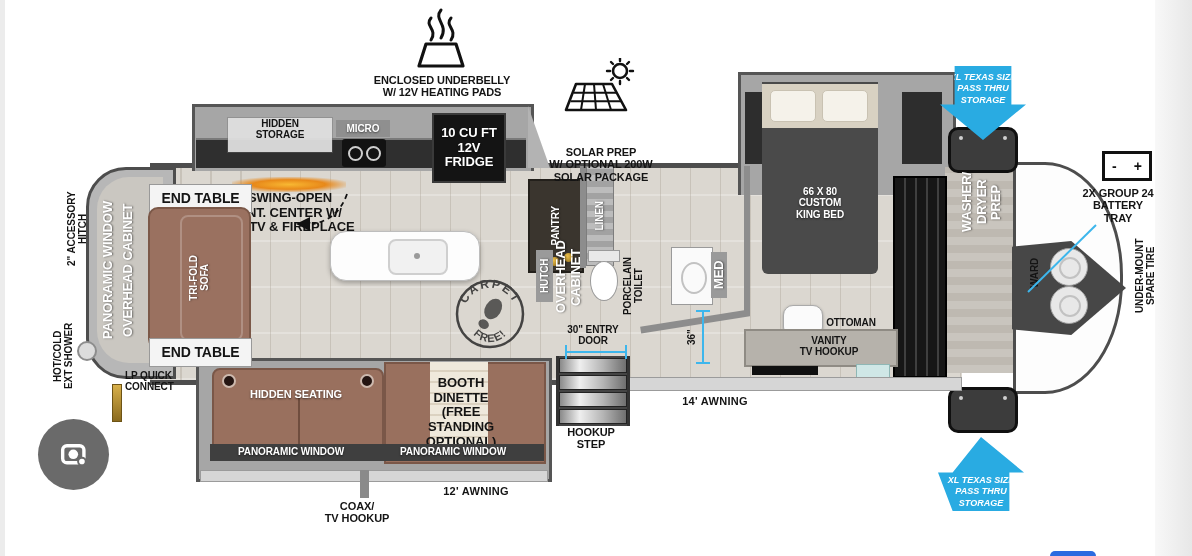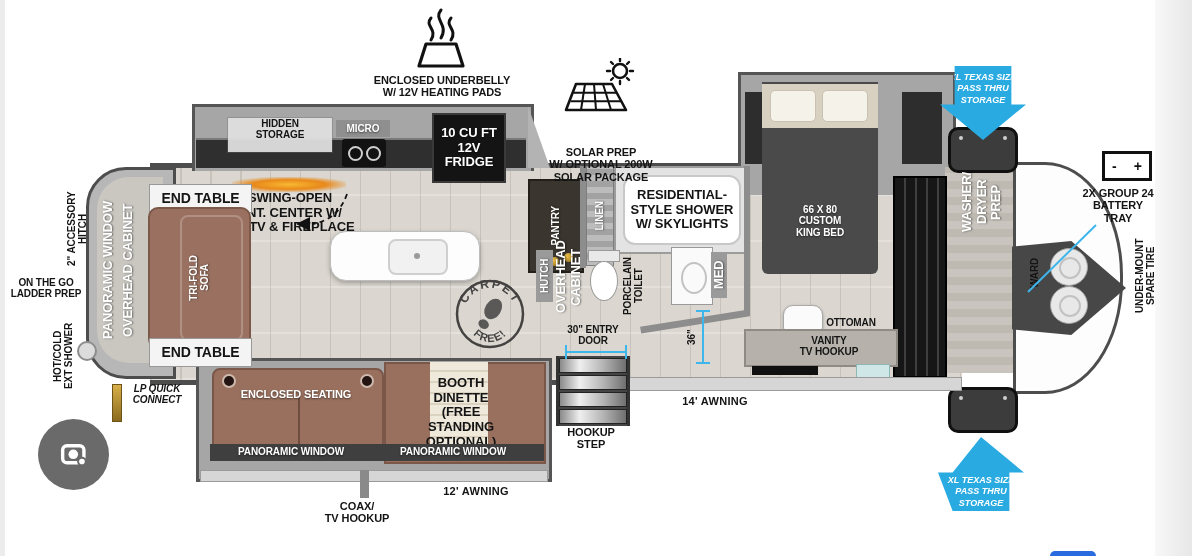--- a/index.html
+++ b/index.html
@@ -69,21 +69,21 @@
   #bath-wall-right{left:744px;top:166px;width:6px;height:150px;background:#8d8d8d;}
   #bath-wall-angle{left:640px;top:318px;width:110px;height:7px;background:#8d8d8d;transform:rotate(-9deg);}
 
   #bed-slide{left:738px;top:72px;width:212px;height:120px;background:#a6a6a6;border:3px solid #555;border-bottom:none;}
   #bed-window-left{left:745px;top:92px;width:20px;height:72px;background:#2d2d2d;}
   #bed-window-right{left:902px;top:92px;width:40px;height:72px;background:#2d2d2d;}
   #bed{left:762px;top:82px;width:116px;height:192px;background:#4a4a4a;border-radius:0 0 6px 6px;}
   #pillow-band{left:762px;top:84px;width:116px;height:44px;background:#d8d1c2;}
   .pillow{position:absolute;width:44px;height:30px;background:#f5f2ea;border:1px solid #c9c2b2;border-radius:5px;top:90px;}
   #pillow-1{left:770px;} #pillow-2{left:822px;}
-  #bed-label{left:762px;top:186px;width:116px;height:48px;margin-top:18px;}
+  #bed-label{left:762px;top:186px;width:116px;height:48px;}
   #wardrobe{left:893px;top:176px;width:50px;height:198px;border:2px solid #000;
       background:repeating-linear-gradient(90deg,#161616 0 9px,#3f3f3f 9px 11px);}
   #wd-band{left:945px;top:167px;width:68px;height:206px;
       background:repeating-linear-gradient(0deg,#c9c5be 0 8px,#beb9b1 8px 16px);}
   #wd-label{left:962px;top:168px;width:40px;height:68px;}
   #front-cap{left:1013px;top:162px;width:104px;height:226px;background:#fdfdfd;border:3px solid #4d4d4d;
       border-radius:0 78px 78px 0 / 0 113px 113px 0;}
   #ward-label{left:1026px;top:246px;width:17px;height:54px;}
   #passthru-door-top{left:948px;top:127px;width:64px;height:40px;background:#3c3c3c;border:3px solid #101010;border-radius:10px;}
   #passthru-door-bottom{left:948px;top:387px;width:64px;height:40px;background:#3c3c3c;border:3px solid #101010;border-radius:10px;}
@@ -136,21 +136,21 @@
   #passthru-bottom{left:938px;top:437px;width:86px;height:74px;padding-top:38px;box-sizing:border-box;
       clip-path:polygon(50% 0,100% 48%,83% 48%,83% 100%,17% 100%,0 48%,17% 48%);}
   #battery-icon{left:1102px;top:151px;width:50px;height:30px;border:3px solid #111;background:#fff;
       display:flex;align-items:center;justify-content:space-between;padding:0 7px;box-sizing:border-box;
       font-weight:700;font-size:14px;color:#111;}
   #battery-label{left:1066px;top:187px;width:104px;height:46px;}
   #spare-label{left:1124px;top:222px;width:42px;height:108px;}
   #hitch-label{left:58px;top:182px;width:38px;height:94px;}
   #ladder-label{left:0;top:277px;width:92px;height:32px;}
   #extshower-label{left:44px;top:306px;width:38px;height:100px;}
-  #lp-label{left:125px;top:383px;width:64px;height:28px;text-align:center;font-style:italic;}
+  #lp-label{left:125px;top:370px;width:64px;height:28px;text-align:left;}
   #coax-label{left:319px;top:500px;width:76px;height:30px;}
   #awning14-label{left:676px;top:395px;width:78px;height:16px;letter-spacing:.3px;}
   #awning12-label{left:436px;top:485px;width:80px;height:16px;letter-spacing:.3px;}
   #entrydoor-label{left:556px;top:324px;width:74px;height:28px;}
   #sturdy-label{left:554px;top:426px;width:74px;height:30px;}
   #dim36-label{left:684px;top:322px;width:16px;height:30px;color:#141414;}
   #overlay{left:0;top:0;width:1192px;height:556px;pointer-events:none;}
 </style>
 </head>
 <body>
@@ -242,27 +242,20 @@
       <i class="can" style="left:34px;bottom:9px;"></i>
     <span class="lbl white vert" style="position:static;">PANTRY</span>
   </div>
   <div class="lbl white vert flexc" id="hutch-label" style="left:536px;top:250px;width:17px;height:52px;background:#9a9a9a;position:absolute;"><span>HUTCH</span></div>
   <div class="lbl white vert s9 flexc" style="left:556px;top:246px;width:26px;height:62px;position:absolute;" id="hutchcab-label"><span>OVERHEAD
 CABINET</span></div>
   <div class="abs" id="bath-wall-left"></div>
   <div class="abs flexc" id="linen-cab">
       <span class="lbl white vert" style="position:static;">LINEN</span>
     </div>
-  <div class="abs" id="shower">
-    <div id="shower-inner" class="flexc">
-        <span class="lbl s9" style="position:static;">RESIDENTIAL-
-STYLE SHOWER
-W/ SKYLIGHTS</span>
-      </div>
-  </div>
   <div class="abs" id="toilet-tank"></div>
   <div class="abs" id="toilet-bowl"></div>
   <div class="lbl vert flexc" id="toilet-label"><span>PORCELAIN
 TOILET</span></div>
   <div class="abs" id="vanity-sink">
       <b></b>
     </div>
   <div class="lbl white vert s9 flexc" id="med-label"><span>MED</span></div>
   <div class="abs" id="bath-wall-right"></div>
   <div class="abs" id="bath-wall-angle"></div>
@@ -293,21 +286,21 @@
       <div class="step" style="top:19px;"></div>
     <div class="step" style="top:36px;"></div>
       <div class="step" style="top:53px;"></div>
   </div>
 
   <div class="abs" id="theater">
     <i></i>
     <b class="cup" style="left:8px;top:4px;"></b>
       <b class="cup" style="right:8px;top:4px;"></b>
   </div>
-  <div class="lbl white s11" id="theater-label"><span>ENCLOSED SEATING</span></div>
+  <div class="lbl white s11" id="theater-label"><span>HIDDEN SEATING</span></div>
   <div class="abs" id="dinette"></div>
   <div class="abs" id="dinette-table"></div>
   <div class="lbl s9" id="dinette-label"><span>BOOTH
 DINETTE
 (FREE
 STANDING
 OPTIONAL)</span></div>
   <div class="abs" id="pano-band"></div>
   <div class="lbl white" id="pano-left-label"><span>PANORAMIC WINDOW</span></div>
   <div class="lbl white" id="pano-right-label"><span>PANORAMIC WINDOW</span></div>
@@ -359,22 +352,20 @@
     <span>-</span>
       <span>+</span>
   </div>
   <div class="lbl s11" id="battery-label"><span>2X GROUP 24
 BATTERY
 TRAY</span></div>
   <div class="lbl vert flexc" id="spare-label"><span>UNDER-MOUNT
 SPARE TIRE</span></div>
   <div class="lbl vert flexc" id="hitch-label"><span>2" ACCESSORY
 HITCH</span></div>
-  <div class="lbl" id="ladder-label"><span>ON THE GO
-LADDER PREP</span></div>
   <div class="lbl vert flexc" id="extshower-label"><span>HOT/COLD
 EXT SHOWER</span></div>
   <div class="lbl" id="lp-label"><span>LP QUICK
 CONNECT</span></div>
   <div class="lbl s11" id="coax-label"><span>COAX/
 TV HOOKUP</span></div>
   <div class="lbl s11" id="awning14-label"><span>14' AWNING</span></div>
   <div class="lbl s11" id="awning12-label"><span>12' AWNING</span></div>
   <div class="lbl" id="entrydoor-label"><span>30" ENTRY
 DOOR</span></div>

